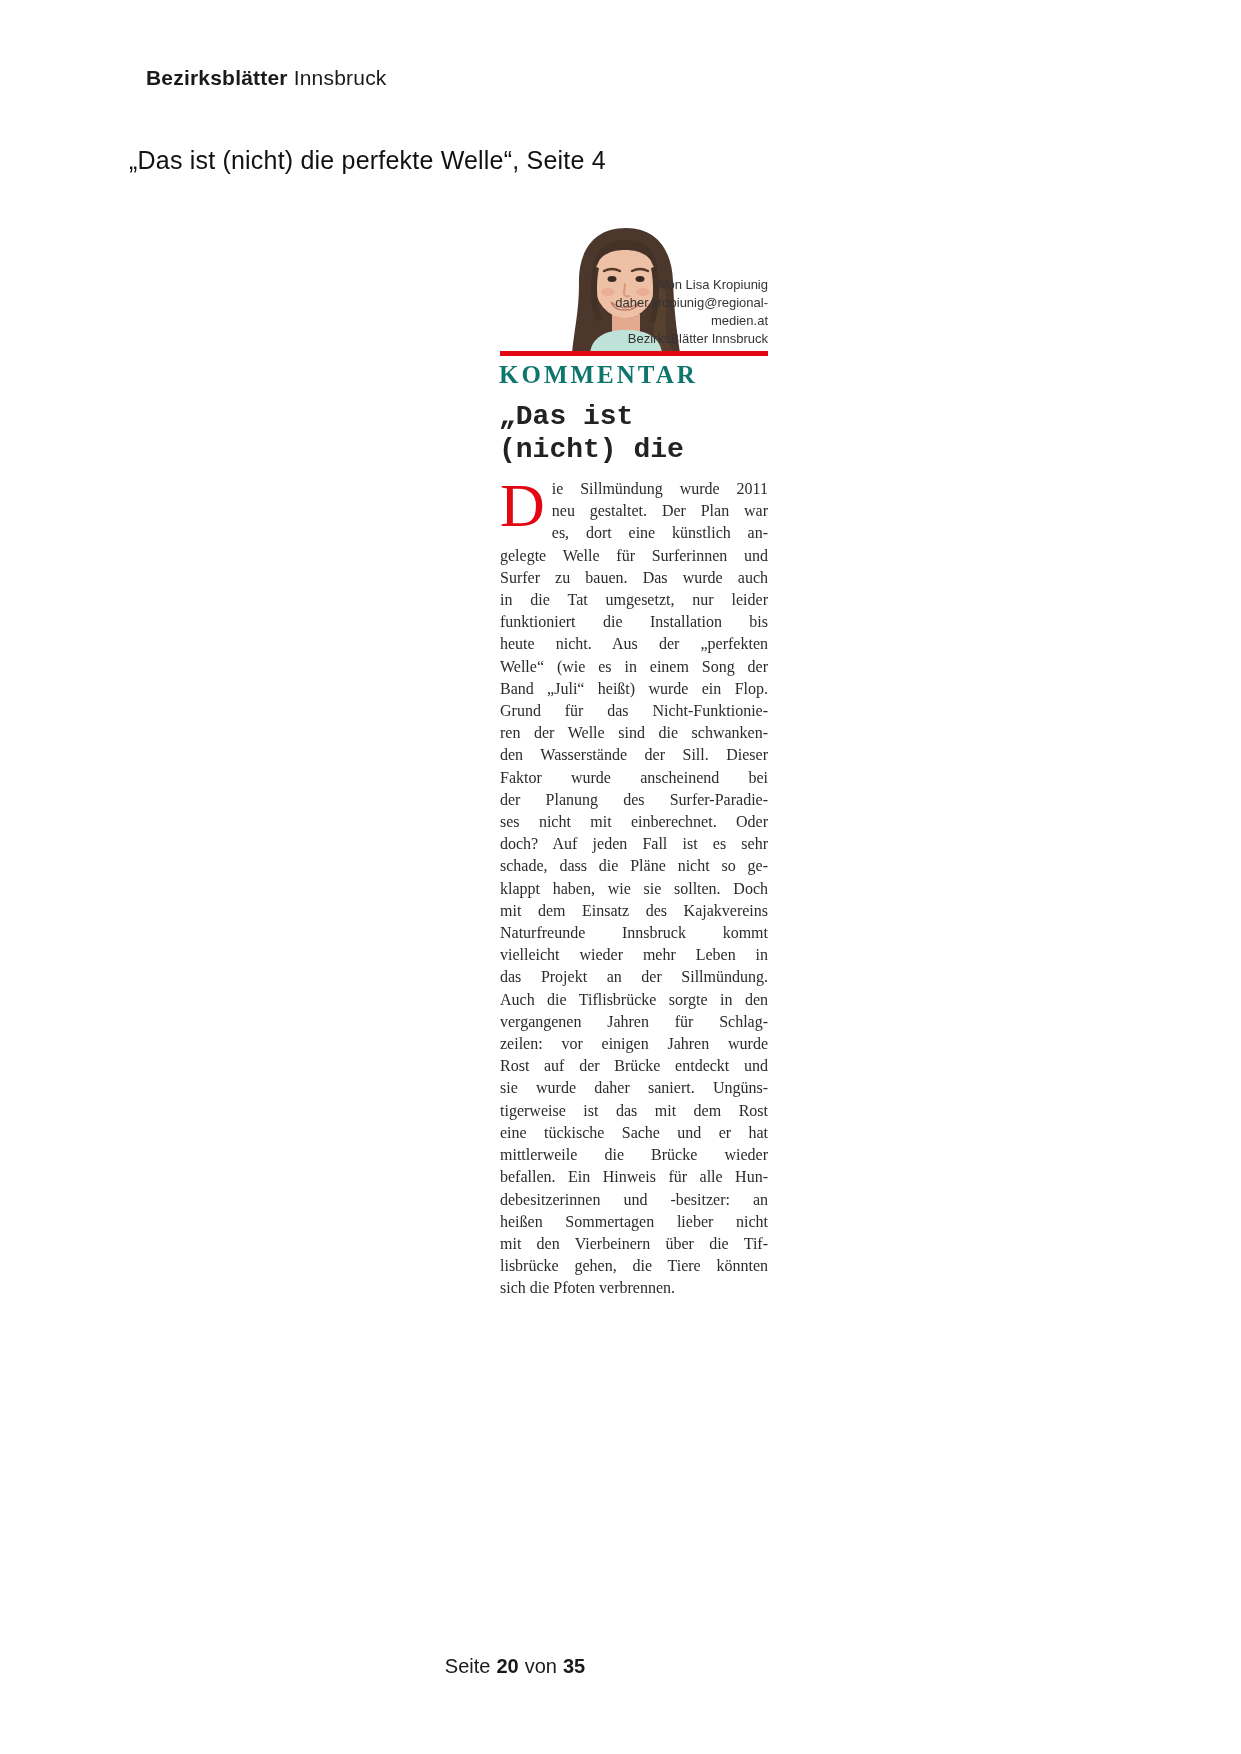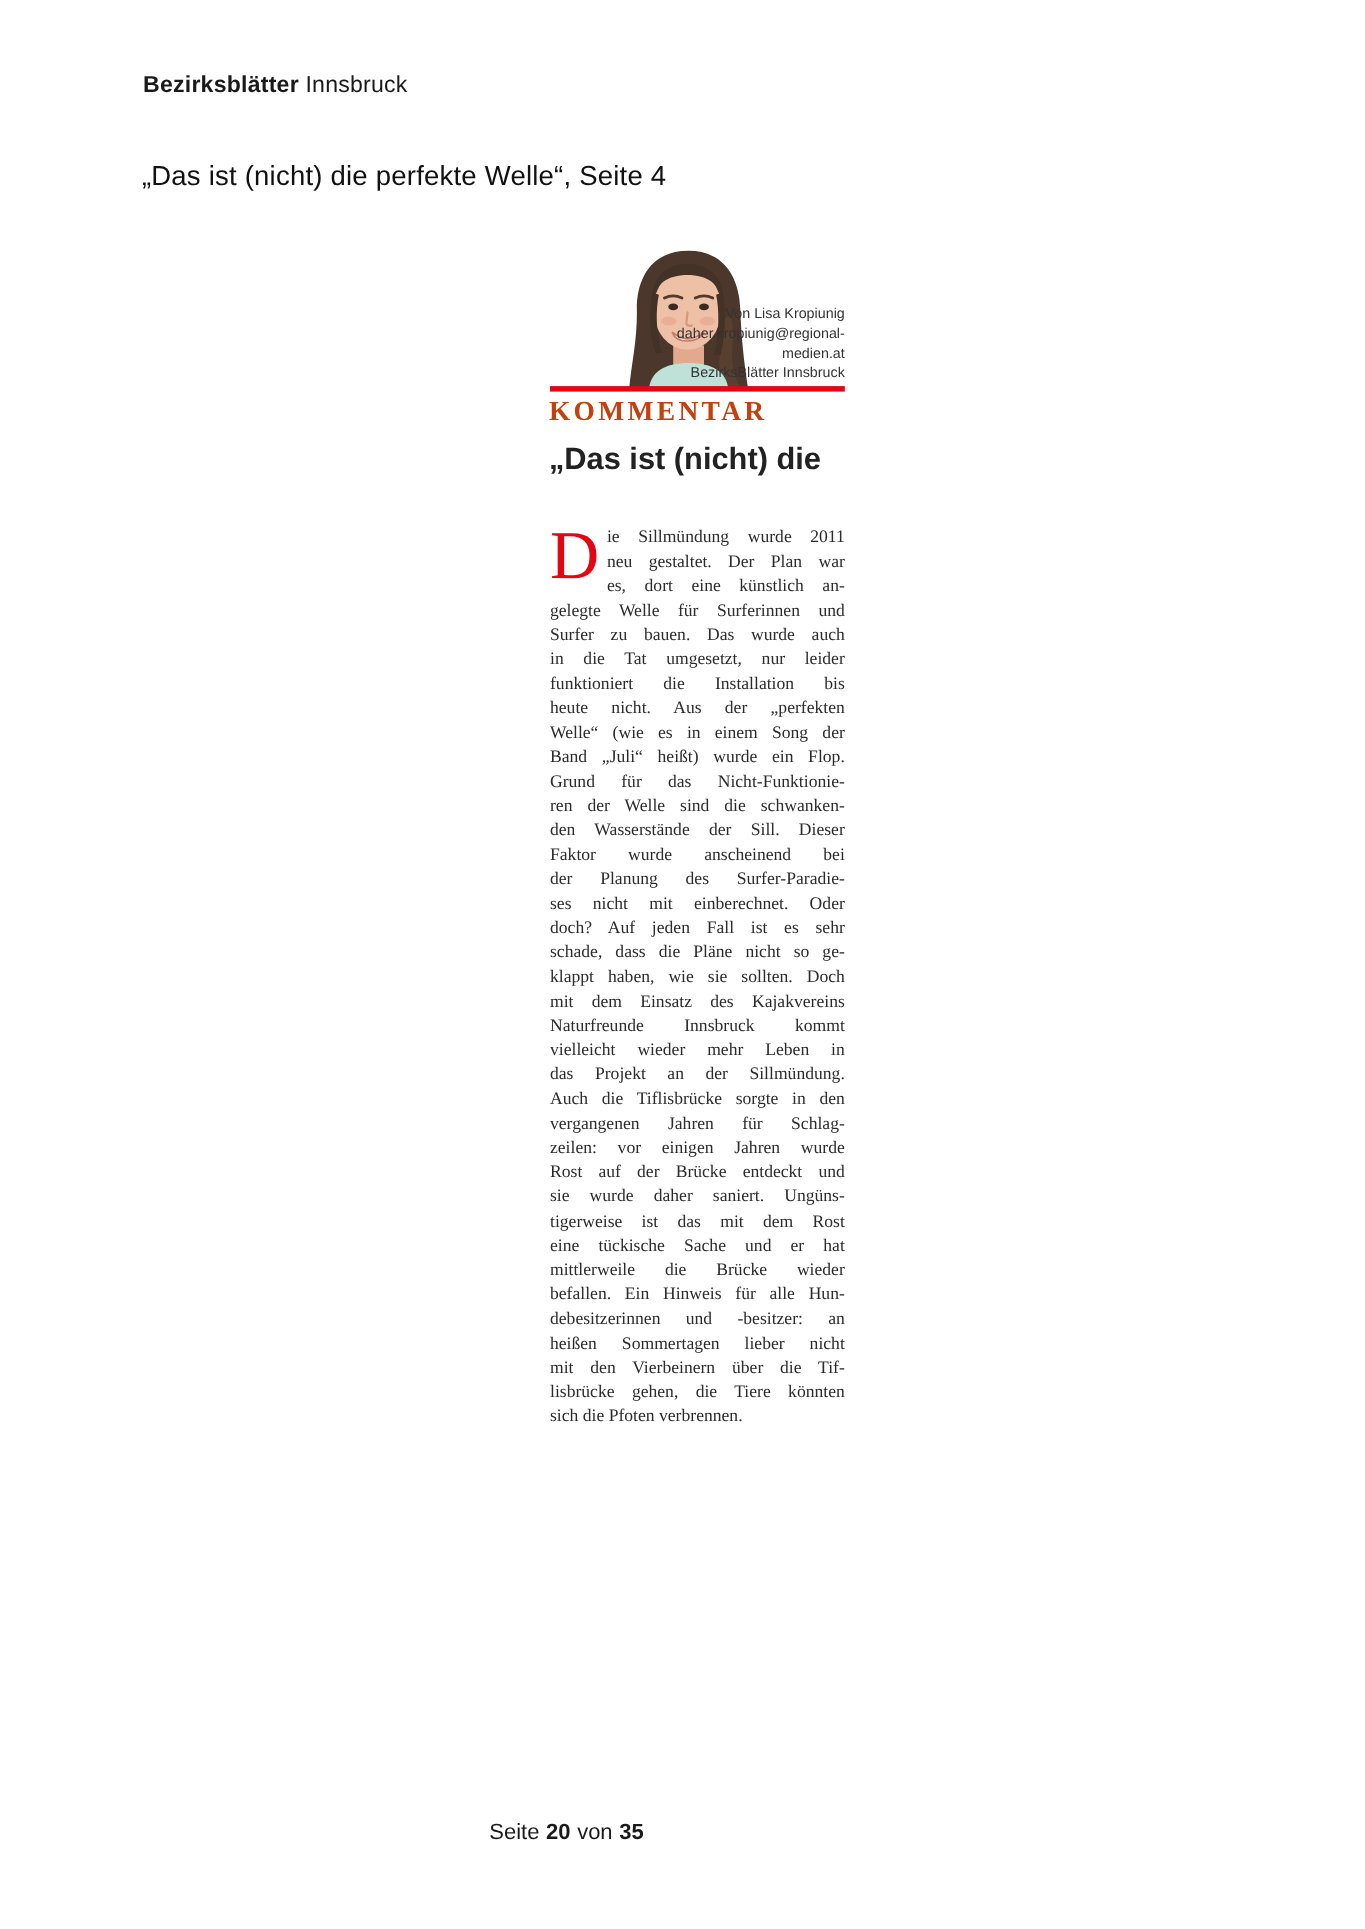--- a/index.html
+++ b/index.html
@@ -9,21 +9,21 @@
     position:relative;
     font-family:"Liberation Sans", sans-serif;
     color:#1a1a1a;
     overflow:hidden;
   }
   
   .masthead {
     position:absolute; left:130px; top:66px;
     font-size:21px; letter-spacing:0.2px; color:#1a1a1a;
   }
-  .masthead .brand-bold { font-weight:bold; margin-right:6px; }
+  .masthead .brand-bold { font-weight:bold; margin-right:6px;margin-left:16px; }
   .doc-title {
     position:absolute; left:129px; top:146px;
     font-size:25px; font-weight:normal; color:#111;
     letter-spacing:0.2px;
   }
   .photo {
     position:absolute; left:552px; top:226px;
     width:148px; height:127px; z-index:1;
   }
   .byline {
@@ -33,25 +33,25 @@
     z-index:2;
   }
   .red-rule {
     position:absolute; left:500px; top:351px; width:268px; height:5px;
     background:#e30613; z-index:3;
   }
   .kicker {
     position:absolute; left:499px; top:361px; width:268px;
     font-family:"Liberation Serif", serif;
     font-weight:bold; font-size:25px; letter-spacing:3px;
-    color:#c2410c;
+    color:#0f766e;
   }
   .headline {
     position:absolute; left:499px; top:400px; width:268px;
-    font-family:Liberation Sans, sans-serif;
+    font-family:Liberation Mono, monospace;
     font-weight:bold; font-size:28px; line-height:33px;
     color:#222;
   }
   .body-text {
     position:absolute; left:500px; top:478px; width:268px;
     font-family:"Liberation Serif", serif;
     font-size:16px; line-height:22.2px; color:#2b2b2b;
   }
   .dropcap {
     float:left;

